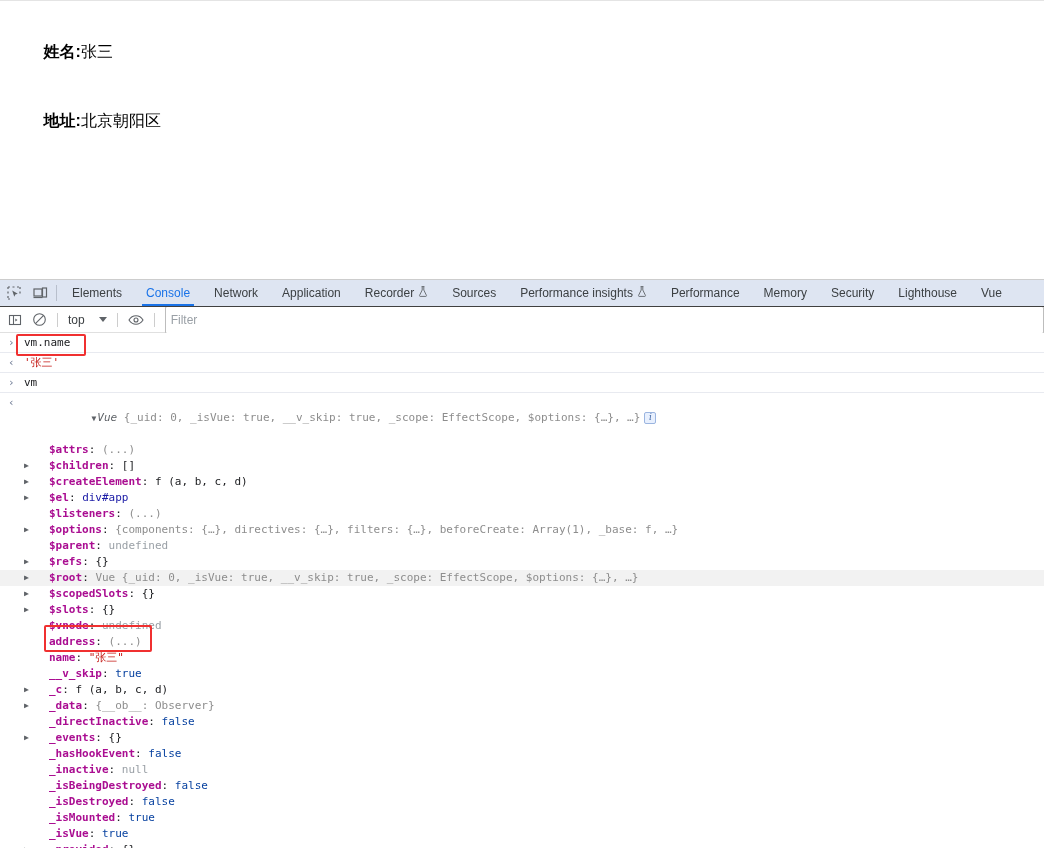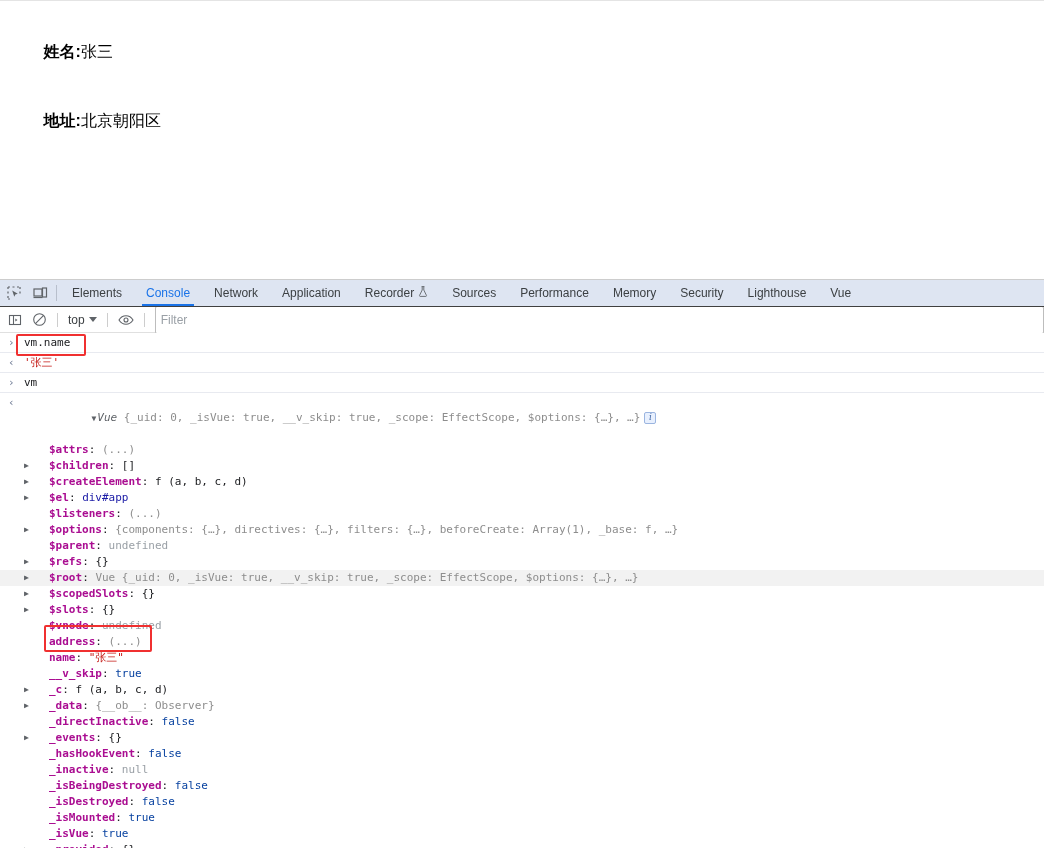--- a/index.html
+++ b/index.html
@@ -78,21 +78,21 @@
     padding-left: 3px;
     flex: 0 0 auto;
   }
   .fb-btn {
     width: 24px; height: 24px;
     display: flex; align-items: center; justify-content: center;
     cursor: pointer;
   }
   .fb-divider { width: 1px; height: 14px; background: #cdcdcd; margin: 0 6px; }
   .ctx-select {
-    display: flex; align-items: center; gap: 4px;
+    display: flex; align-items: center; gap: 14px;
     font-size: 12px; color: #3c4043; padding: 0 4px; cursor: pointer;
   }
   .caret {
     width: 0; height: 0;
     border-left: 4px solid transparent; border-right: 4px solid transparent;
     border-top: 5px solid #5f6368;
   }
   .filter-input {
     flex: 1 1 auto; height: 28px; margin-left: 4px; margin-right: 0;
     border: 1px solid #bdbdbd; border-radius: 2px;
@@ -229,20 +229,28 @@
           <span>Recorder</span>
           <span class="flask">
             <svg width="10" height="11" viewBox="0 0 10 11">
                 <path d="M3.6 0.6h2.8M4.2 0.6v3.4L1.6 9.3a.7.7 0 00.6 1.1h5.6a.7.7 0 00.6-1.1L5.8 4V0.6" stroke="#5f6368" stroke-width="0.9" fill="none"></path>
               </svg>
           </span>
         </div>
         <div class="tab">
             <span>Sources</span>
           </div>
+        <div class="tab">
+          <span>Performance insights</span>
+          <span class="flask">
+            <svg width="10" height="11" viewBox="0 0 10 11">
+                <path d="M3.6 0.6h2.8M4.2 0.6v3.4L1.6 9.3a.7.7 0 00.6 1.1h5.6a.7.7 0 00.6-1.1L5.8 4V0.6" stroke="#5f6368" stroke-width="0.9" fill="none"></path>
+              </svg>
+          </span>
+        </div>
         <div class="tab">
             <span>Performance</span>
           </div>
         <div class="tab">
             <span>Memory</span>
           </div>
         <div class="tab">
             <span>Security</span>
           </div>
         <div class="tab">

